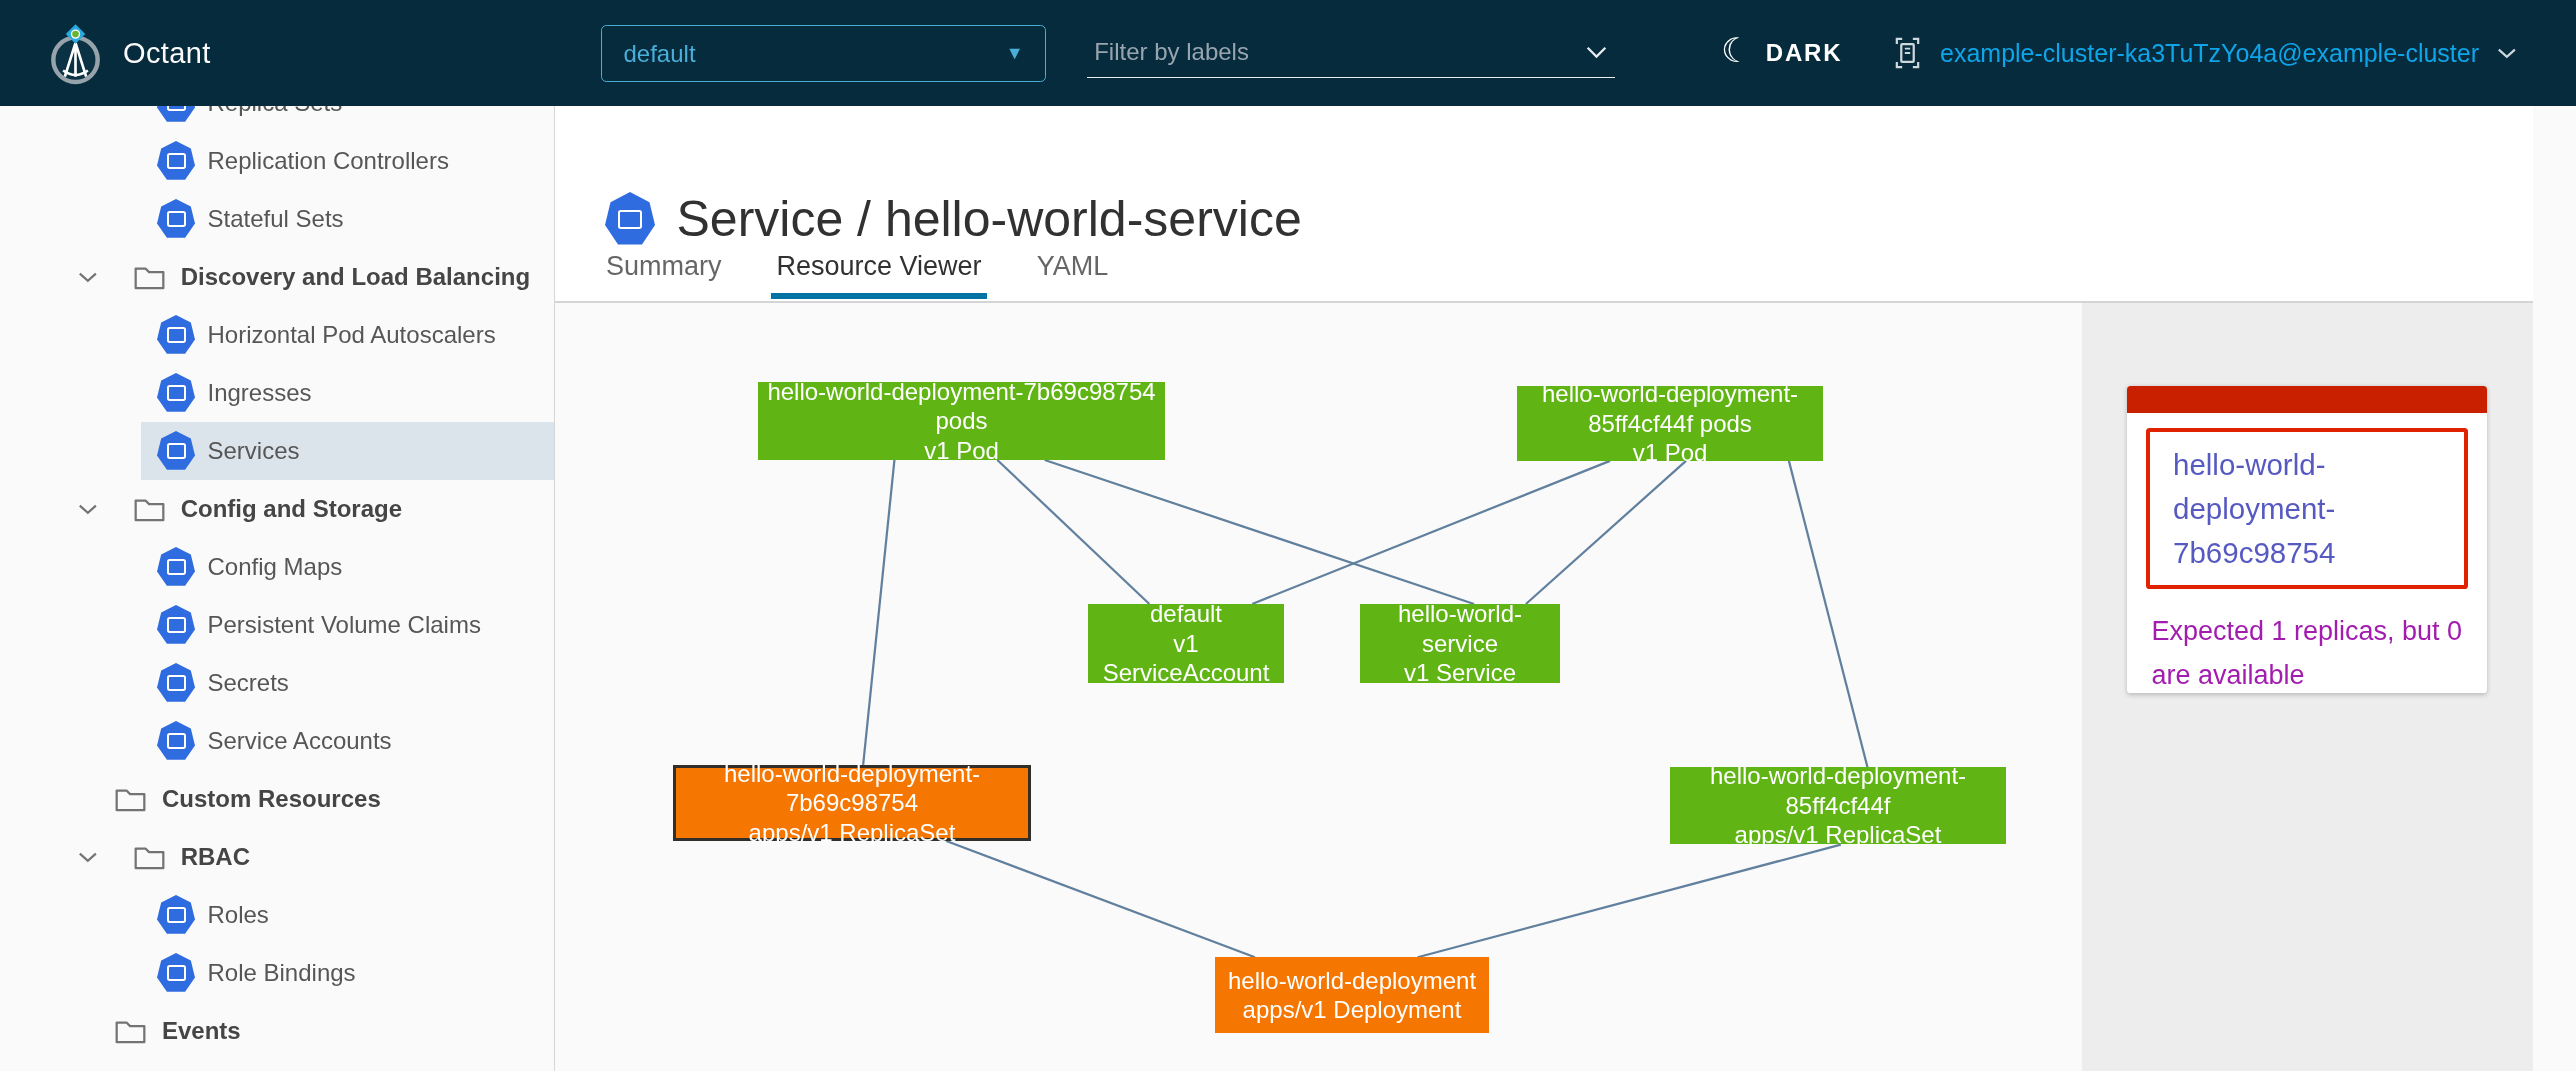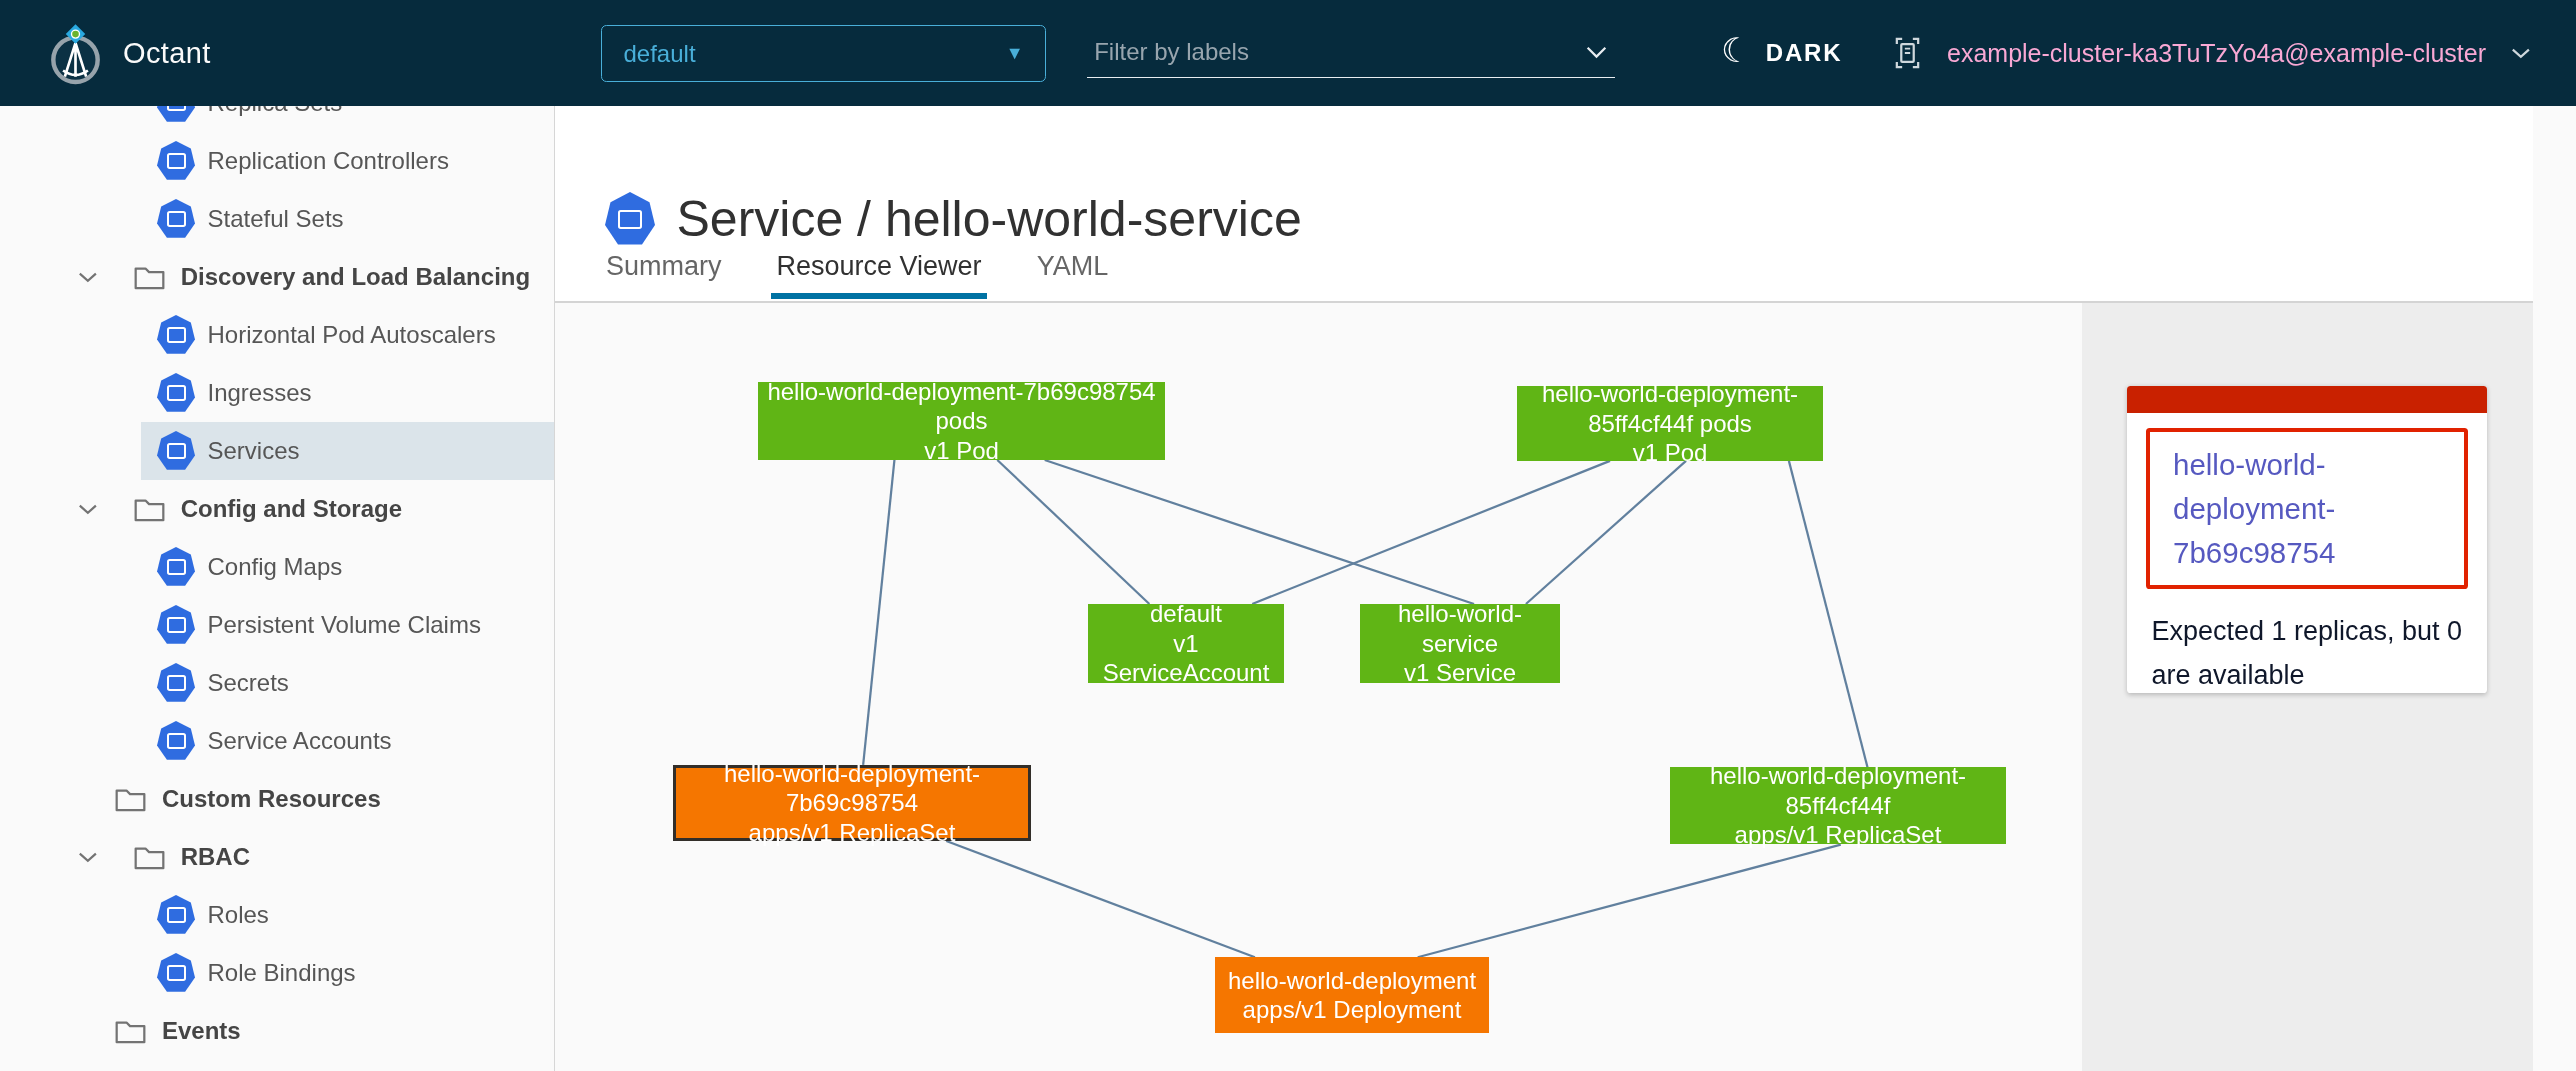--- a/index.html
+++ b/index.html
@@ -17,22 +17,22 @@
     border:1.8px solid #49afd9; border-radius:5.4px; display:flex; align-items:center; justify-content:space-between;
     padding:0 21.5px; color:#49afd9; font-size:24px; cursor:pointer; }
   .ns-caret { font-size:18px; color:#49afd9; }
   .filter { position:absolute; left:1087px; top:27px; width:528px; height:51px; box-sizing:border-box;
     border-bottom:1.8px solid #e8edf1; display:flex; align-items:center; justify-content:space-between;
     padding:0 7.2px; color:#98a5ae; font-size:24px; }
   .dark-toggle { position:absolute; left:1721px; top:0; height:106px; display:flex; align-items:center; gap:14.3px;
     color:#ffffff; cursor:pointer; }
   .moon { font-size:34px; line-height:1; transform:translateY(-2.7px); }
   .dark-label { font-size:24px; font-weight:bold; letter-spacing:1.8px; }
-  .cluster { position:absolute; left:1893px; top:0; height:106px; display:flex; align-items:center; gap:25px;
-    color:#f9a8d4; font-size:25px; cursor:pointer; }
+  .cluster { position:absolute; left:1893px; top:0; height:106px; display:flex; align-items:center; gap:18px;
+    color:#0ea5e9; font-size:25px; cursor:pointer; }
   
   .sidebar { position:absolute; left:0; top:106px; width:555px; height:965px; background:#fafafa;
     border-right:0.9px solid #d6d6d6; box-sizing:border-box; overflow:hidden; }
   .nav { position:absolute; left:0; top:-32px; right:0; }
   .nav-row { height:58px; display:flex; align-items:center; position:relative; cursor:pointer; }
   .nav-row .row-content { display:flex; align-items:center; position:relative; z-index:2; }
   .nav-row.selected::before { content:""; position:absolute; left:141px; right:0; top:0; bottom:0; background:#dbe4ea; z-index:1; }
   .nav-row.resource .row-content { padding-left:157px; }
   .nav-row.group .row-content { padding-left:78px; }
   .nav-row.folder .row-content { padding-left:114px; }
@@ -60,21 +60,21 @@
   .gnode { position:absolute; box-sizing:border-box; display:flex; flex-direction:column; align-items:center;
     justify-content:center; color:#ffffff; font-size:24px; line-height:29.5px; text-align:center; cursor:pointer; }
   .gnode.selected { border:3.6px solid #322e29; }
   
   .side-panel { position:absolute; left:2082px; top:303px; width:451px; height:768px; background:#ededed; }
   .card { position:absolute; left:45px; top:83px; width:360px; height:307px; background:#ffffff;
     border-radius:3.6px; box-shadow:0 1.8px 5.4px rgba(0,0,0,0.22); overflow:hidden; }
   .card-statusbar { height:27px; background:#c92100; }
   .card-alert { margin:15px 19px 0 19px; border:4.5px solid #e12200; border-radius:3.6px; box-sizing:border-box;
     padding:10.7px 9px 10.7px 23px; font-size:29.5px; line-height:44px; color:#5659c0; cursor:pointer; }
-  .card-msg { margin:19.7px 19px 0 19px; padding-left:5.4px; font-size:27px; line-height:44px; color:#0f172a; }
+  .card-msg { margin:19.7px 19px 0 19px; padding-left:5.4px; font-size:27px; line-height:44px; color:#a21caf; }
   .chev { flex:0 0 auto; }
 </style>
 </head>
 <body>
 
 <div class="graph-bg"></div>
 <svg id="edges" viewBox="0 0 2880 1198">
     <line x1="1000" y1="514" x2="965" y2="855" stroke="#61809e" stroke-width="2.5"></line>
     <line x1="1115" y1="514" x2="1285" y2="675" stroke="#61809e" stroke-width="2.5"></line>
     <line x1="1168" y1="514" x2="1648" y2="675" stroke="#61809e" stroke-width="2.5"></line>

